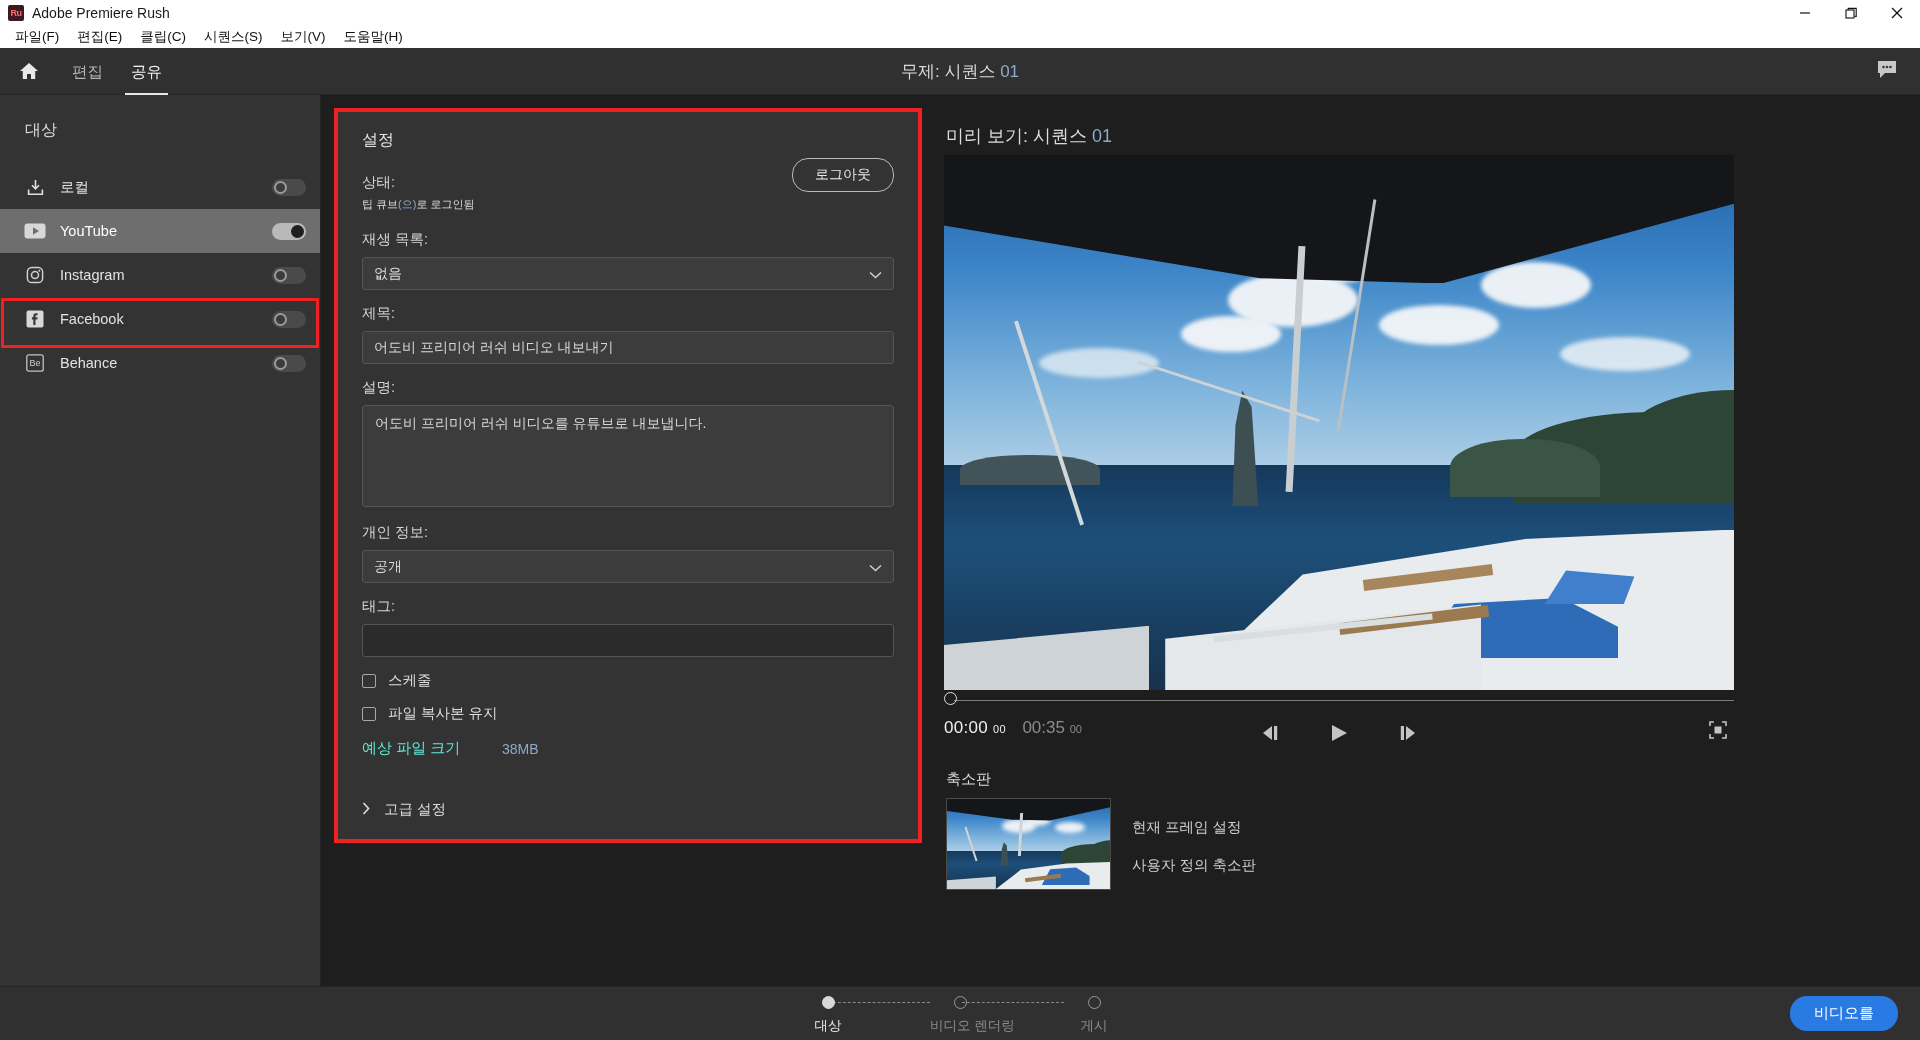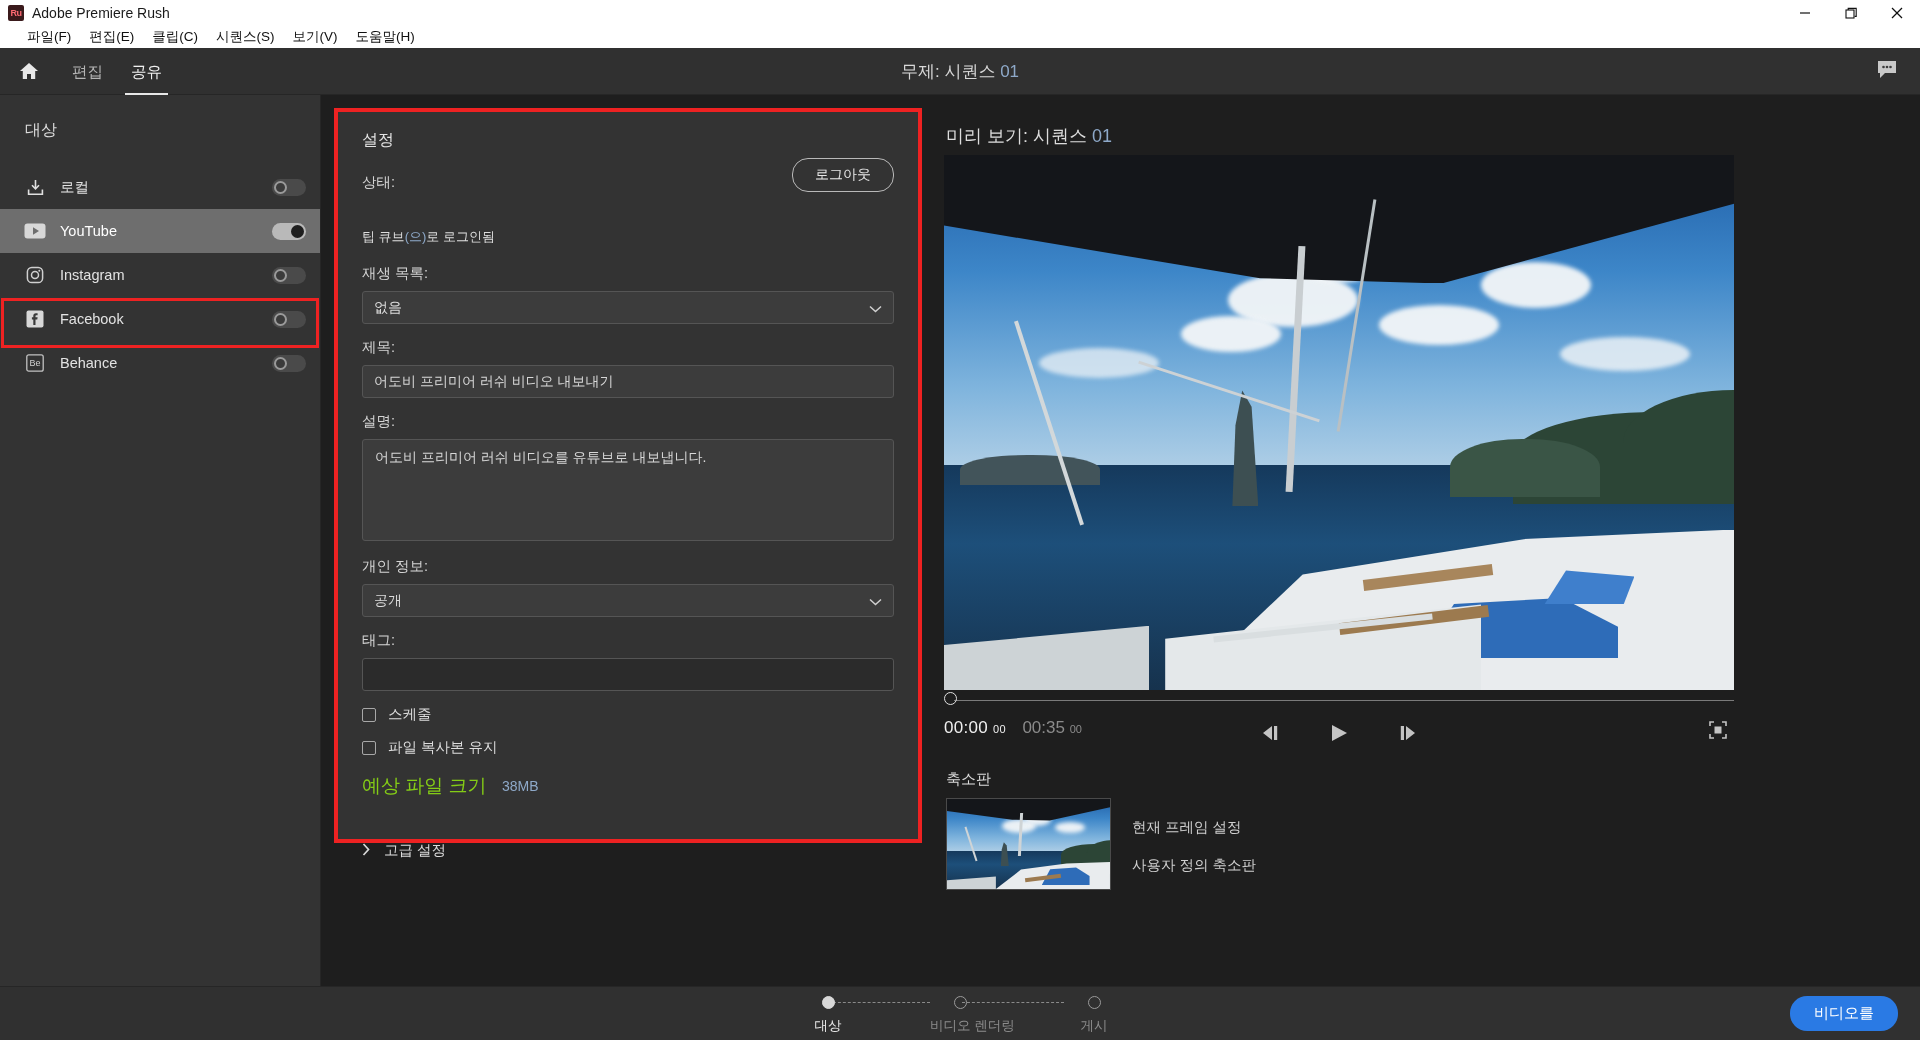--- a/index.html
+++ b/index.html
@@ -26,21 +26,21 @@
   .win-ctrls { margin-left: auto; display: flex; height: 26px; }
   .win-btn {
     width: 46px; height: 26px; display: flex; align-items: center;
     justify-content: center; color: #111; font-size: 14px;
   }
   .win-btn svg { display: block; }
 
   
   .menubar {
     position: absolute; left: 0; top: 26px; width: 1920px; height: 22px;
-    background: #ffffff; display: flex; align-items: center; padding-left: 18px;
+    background: #ffffff; display: flex; align-items: center; padding-left: 6px;
   }
   .menu-item {
     font-size: 13.5px; color: #111; padding: 0 9px; line-height: 22px; white-space: nowrap;
   }
 
   
   .appnav {
     position: absolute; left: 0; top: 48px; width: 1920px; height: 47px;
     background: #303030; display: flex; align-items: center;
     border-bottom: 1px solid #262626;
@@ -103,21 +103,21 @@
     border: 4px solid #ee2222; background: #333333;
   }
   .settings-inner { padding: 18px 24px 0 24px; position: relative; height: 100%; }
   .sec-title { font-size: 16px; color: #e4e4e4; }
   .field-label { font-size: 14.5px; color: #d4d4d4; }
   .logout-btn {
     position: absolute; right: 24px; top: 46px;
     border: 1px solid #b9b9b9; border-radius: 16px; color: #e8e8e8;
     font-size: 14px; padding: 7px 22px; background: transparent;
   }
-  .status-line { font-size: 13px; color: #dedede; margin-top: 36px; }
+  .status-line { font-size: 11px; color: #dedede; margin-top: 5px; }
   .status-line .paren { color: #8ea9c9; }
   .dropdown {
     margin-top: 8px; height: 33px; background: #3c3c3c; border: 1px solid #555;
     border-radius: 3px; display: flex; align-items: center; padding: 0 11px;
     font-size: 14px; color: #dcdcdc; position: relative;
   }
   .dropdown .chev { margin-left: auto; }
   .textinput {
     margin-top: 8px; height: 33px; background: #3c3c3c; border: 1px solid #555;
     border-radius: 3px; display: flex; align-items: center; padding: 0 11px;
@@ -128,21 +128,21 @@
     margin-top: 8px; height: 102px; background: #3c3c3c; border: 1px solid #555;
     border-radius: 3px; padding: 9px 12px; font-size: 14px; color: #d8d8d8;
   }
   .checkrow { display: flex; align-items: center; margin-top: 14px; }
   .cbox {
     width: 14px; height: 14px; border: 1.6px solid #a8a8a8; border-radius: 2px;
     flex: 0 0 14px;
   }
   .checkrow .lbl { font-size: 14.5px; color: #dcdcdc; margin-left: 12px; }
   .sizerow { display: flex; align-items: center; margin-top: 16px; }
-  .sizerow .k { font-size: 19px; color: #84cc16; width: 140px; }
+  .sizerow .k { font-size: 15px; color: #5eead4; width: 140px; }
   .sizerow .v { font-size: 14px; color: #8ea9c9; }
   .advrow { display: flex; align-items: center; margin-top: 42px; }
   .advrow .lbl { font-size: 14.5px; color: #dcdcdc; margin-left: 14px; }
 
   
   .preview-title {
     position: absolute; left: 946px; top: 124px; font-size: 18px; color: #dcdcdc;
   }
   .preview-title .seq { color: #8ea9c9; }
   .video {

